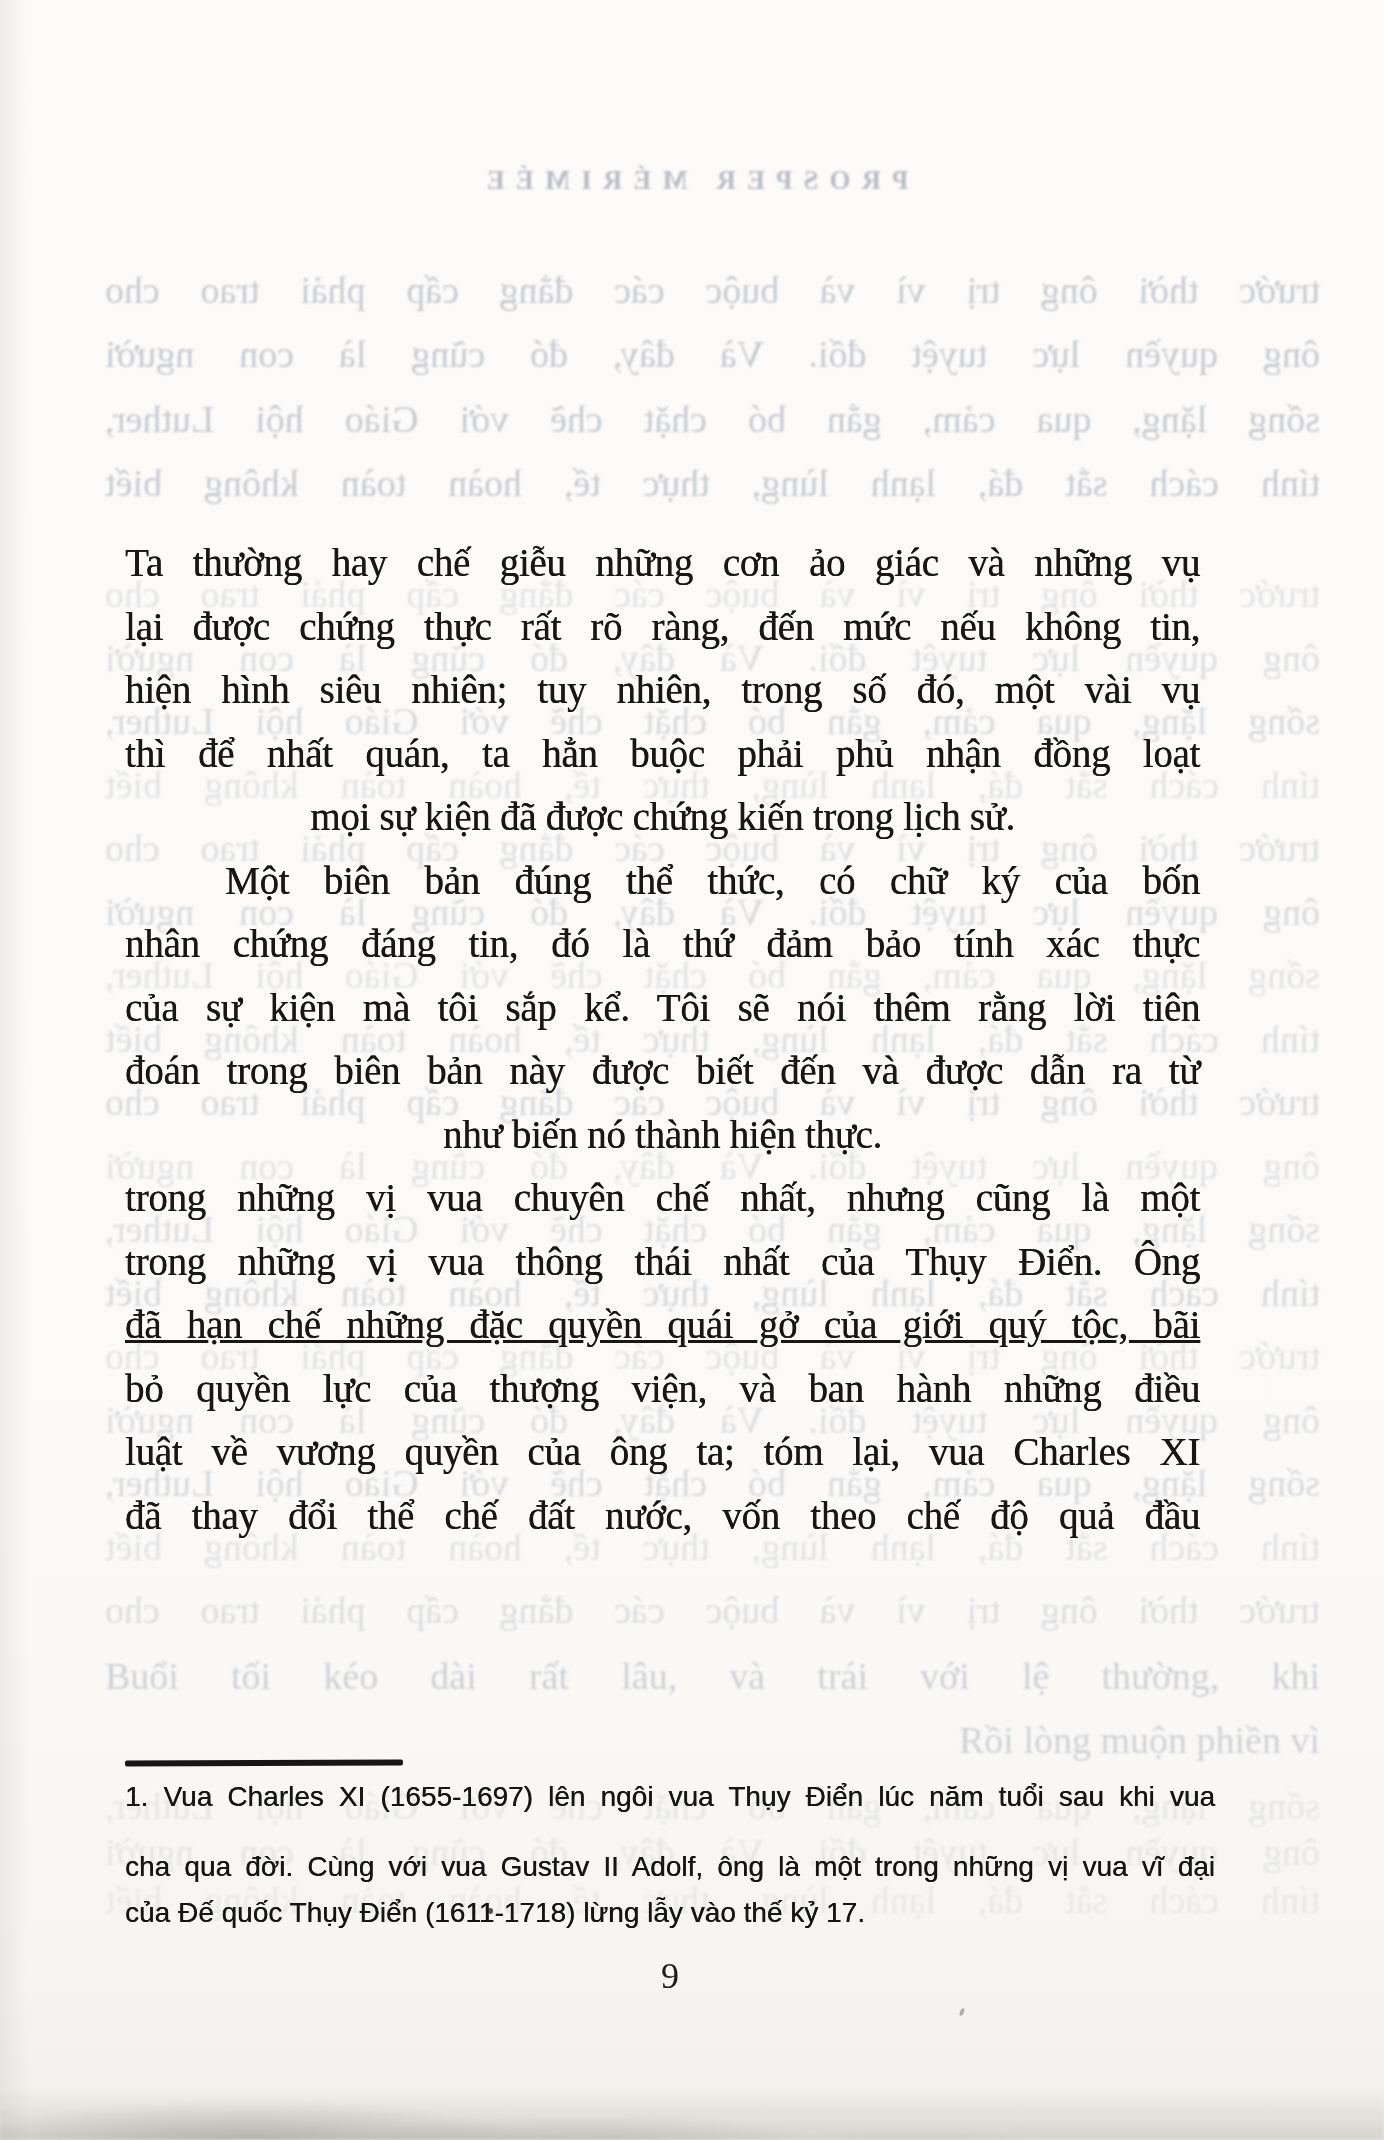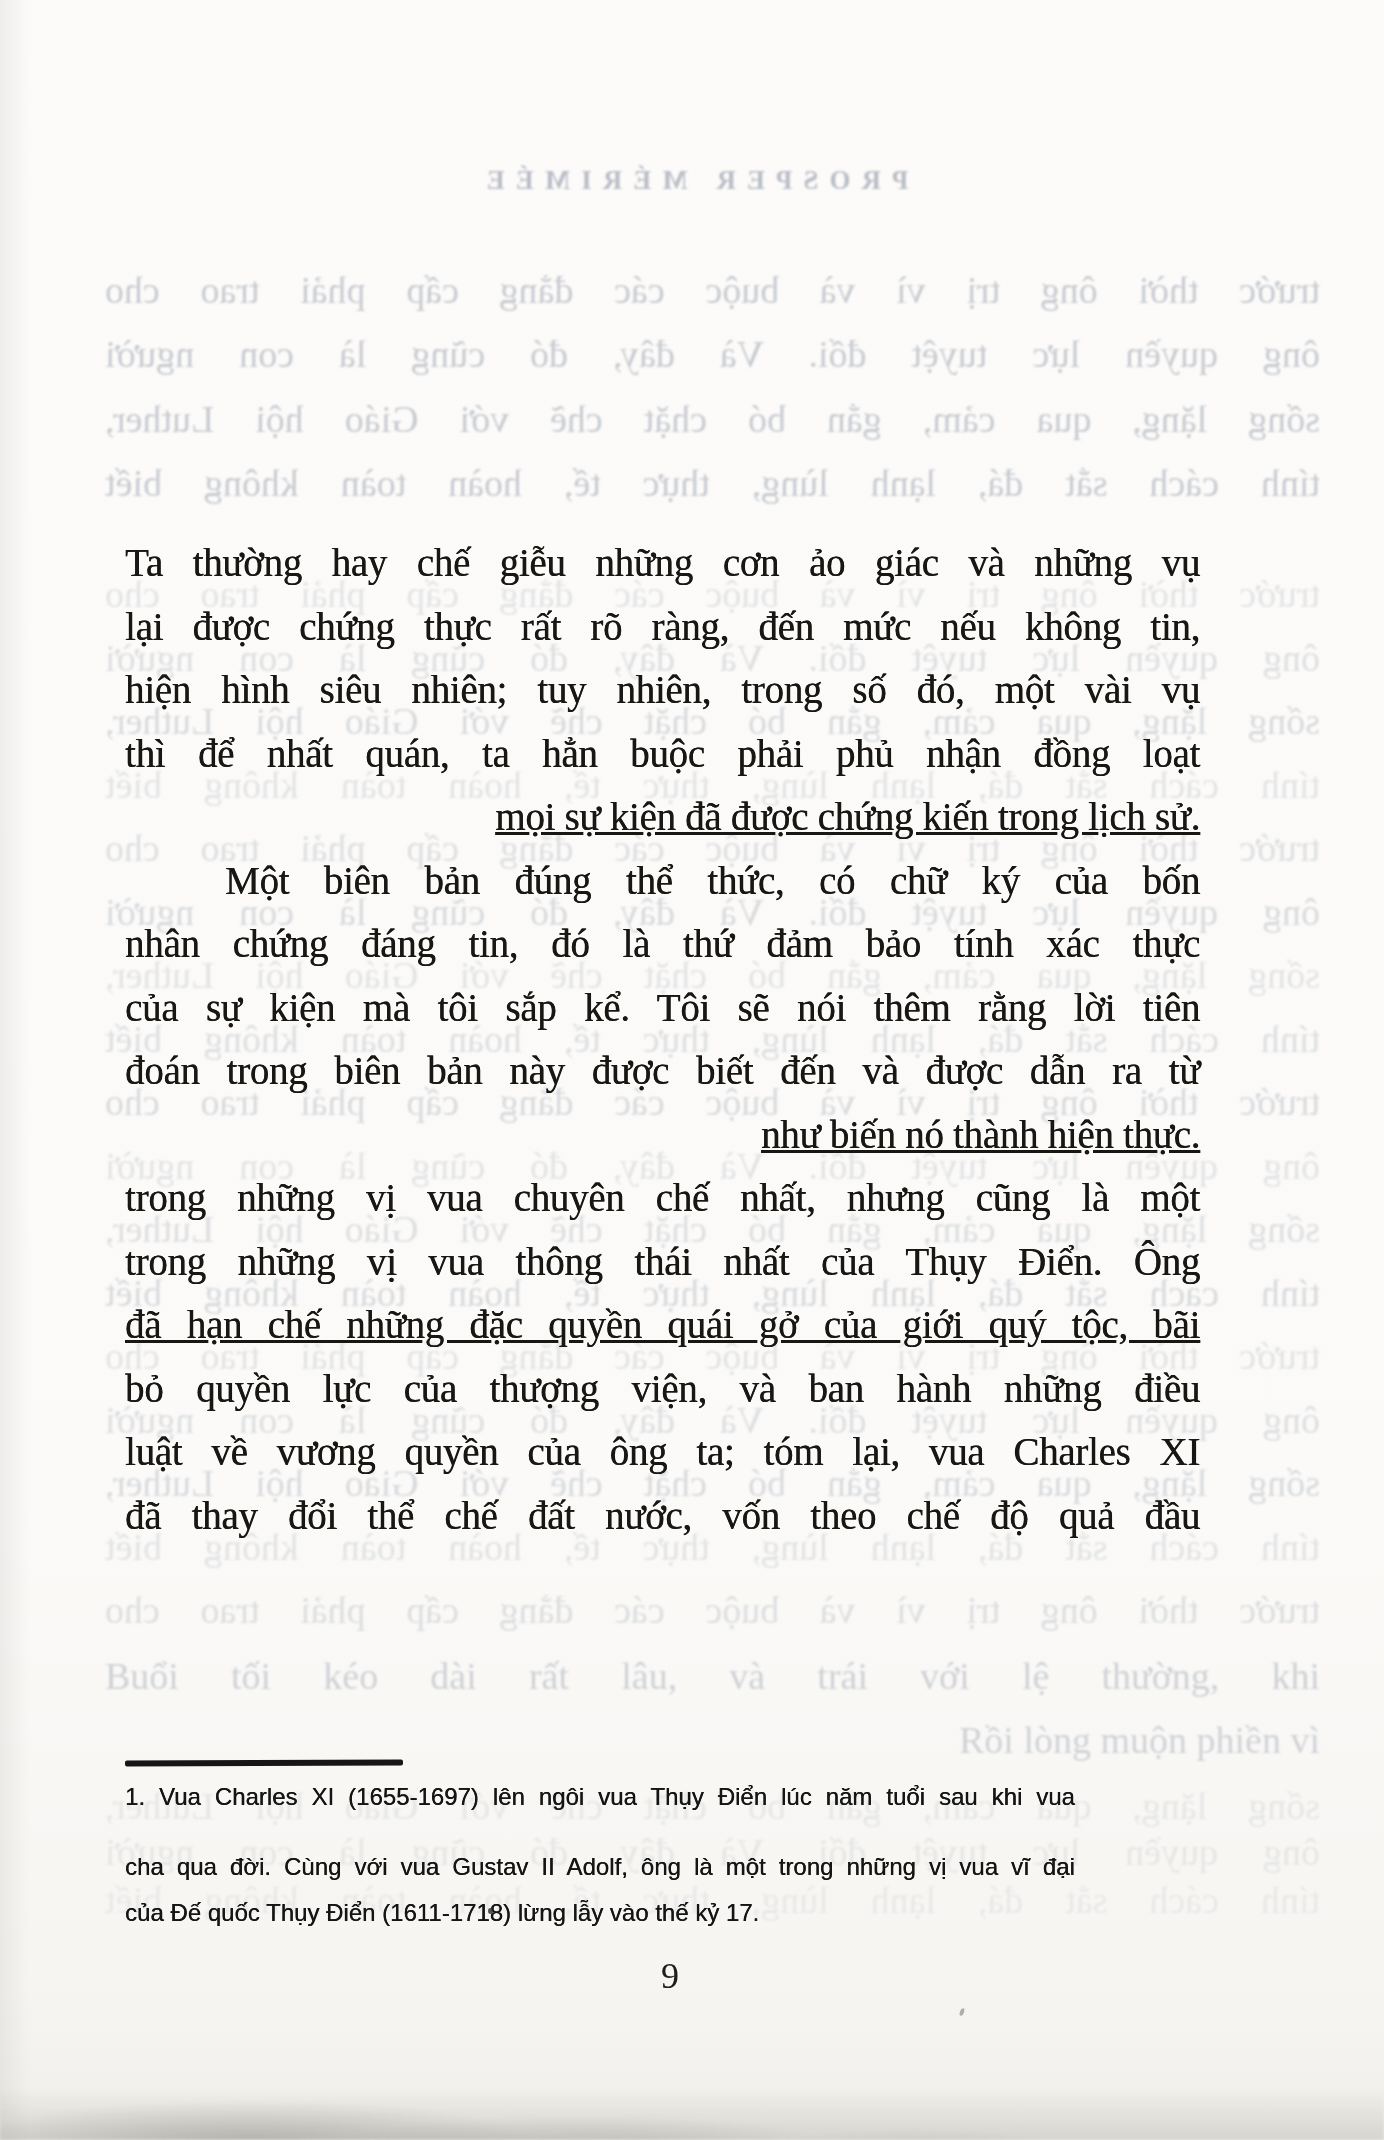--- a/index.html
+++ b/index.html
@@ -33,29 +33,29 @@
   .body-text{
     position:absolute;top:531px;left:125px;width:1075px;
     font-family:var(--serif);font-size:39px;letter-spacing:-0.3px;
     color:#181714;
   }
   .body-line{
     height:63.5px;line-height:63.5px;white-space:nowrap;
     text-align:justify;text-shadow:0.35px 0 0 currentColor;
   }
   .body-line.indent{padding-left:100px;}
-  .body-line.endline{text-align:right;text-decoration:underline;}
+  .body-line.endline{text-align:center;}
   
   .footnote-sep{
     position:absolute;top:1760px;left:125px;width:278px;height:6px;
     background:#161616;transform:rotate(-0.25deg);border-radius:2px;
   }
   .footnote{
     position:absolute;top:1774px;left:125px;width:1090px;
-    font-family:var(--sans);font-size:24px;color:#151515;
+    font-family:var(--sans);font-size:28px;color:#151515;
   }
   .fn-line{
     height:46px;line-height:46px;white-space:nowrap;text-align:justify;
     text-shadow:0.3px 0 0 currentColor;
   }
   .fn-line.endline{text-align:left;}
   
   .page-number{
     position:absolute;top:1953px;left:595px;width:150px;height:46px;
     line-height:46px;text-align:center;

